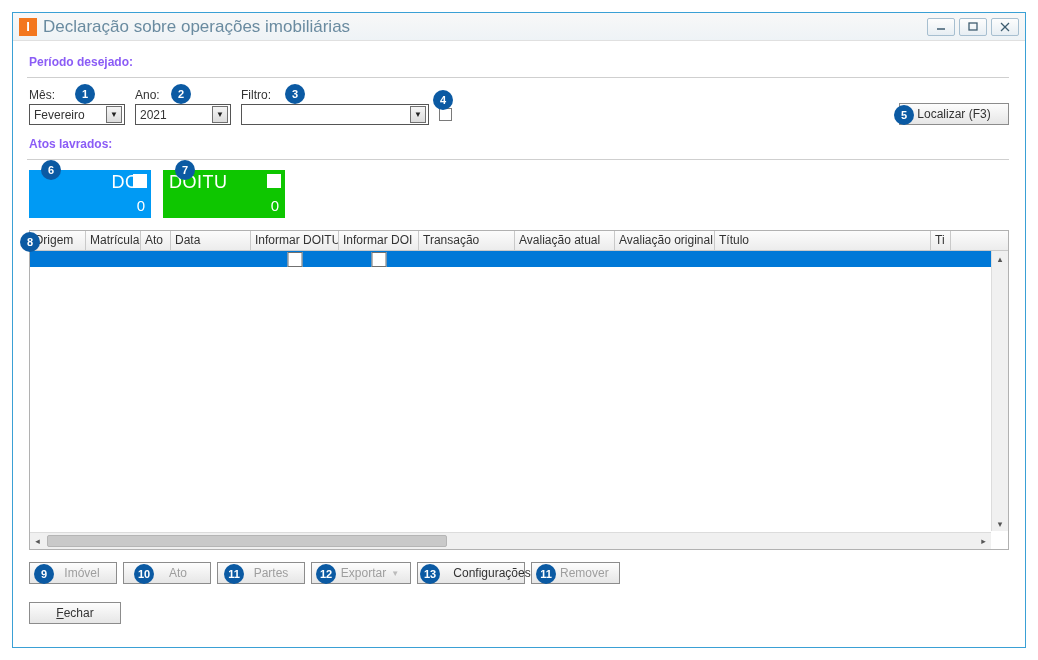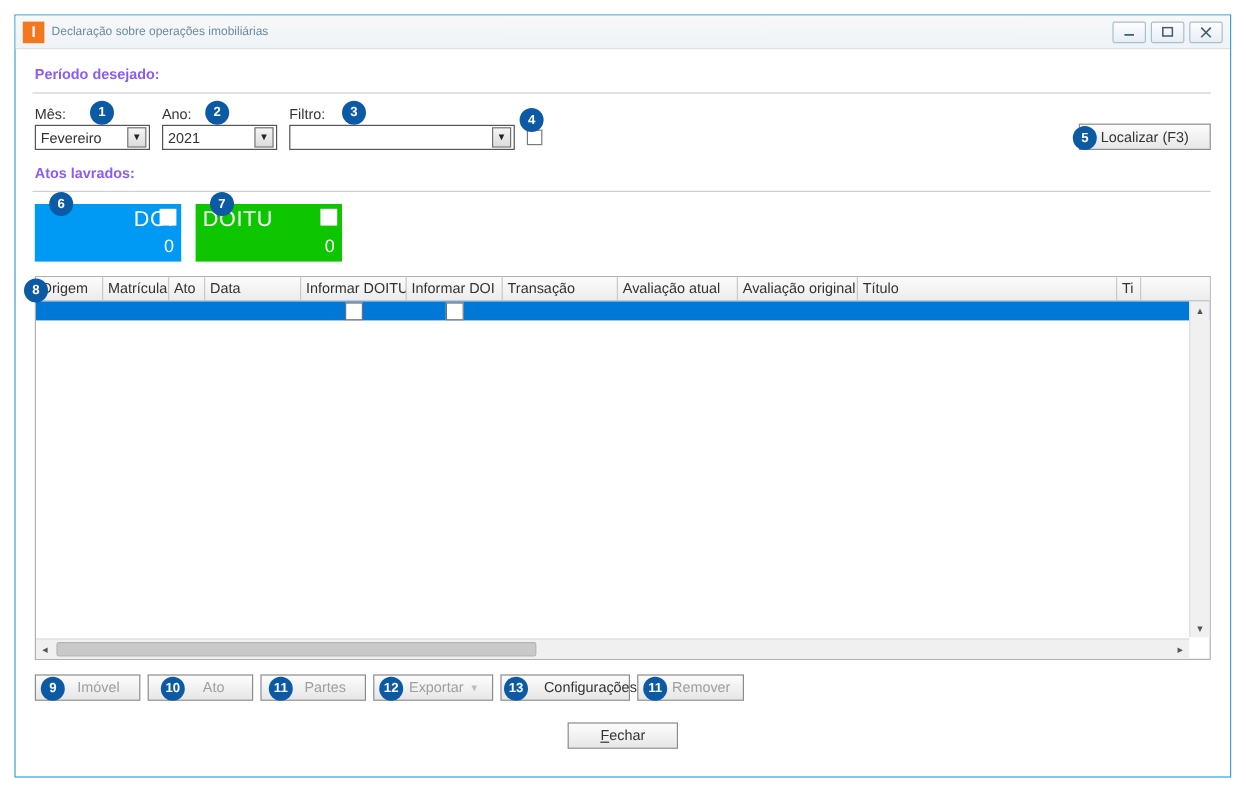--- a/index.html
+++ b/index.html
@@ -30,21 +30,21 @@
 }
 .app-icon {
   width: 18px; height: 18px;
   background: #f3771f;
   color: #fff;
   font-weight: bold;
   font-size: 13px;
   display: flex; align-items: center; justify-content: center;
   margin-right: 6px;
 }
-.titlebar .title { color: #6a8ba0; font-size: 10px; flex: 1; }
+.titlebar .title { color: #6a8ba0; font-size: 17px; flex: 1; }
 .winbtns { display: flex; gap: 4px; }
 .winbtn {
   width: 28px; height: 18px;
   border: 1px solid #a7bfd0;
   border-radius: 2px;
   background: linear-gradient(#fdfdfd,#e7eef3);
   display: flex; align-items: center; justify-content: center;
   font-size: 10px; color: #3f5d70;
   cursor: pointer;
 }
@@ -195,21 +195,21 @@
   font-size: 9px; color: #555;
 }
 .scroll-h .thumb {
   height: 12px; background: #c9c9c9; border: 1px solid #b5b5b5; border-radius: 2px;
   width: 400px; margin-left: 2px;
 }
 .toolbar-row {
   display: flex; gap: 6px; margin-top: 12px;
 }
 .close-row {
-  display: flex; justify-content: center;
+  display: flex; justify-content: flex-start;
   margin-top: 18px;
 }
 .wide-btn { width: 92px; }
 .underline-f span.u { text-decoration: underline; }
 </style>
 </head>
 <body>
 
 <div class="window">
 

